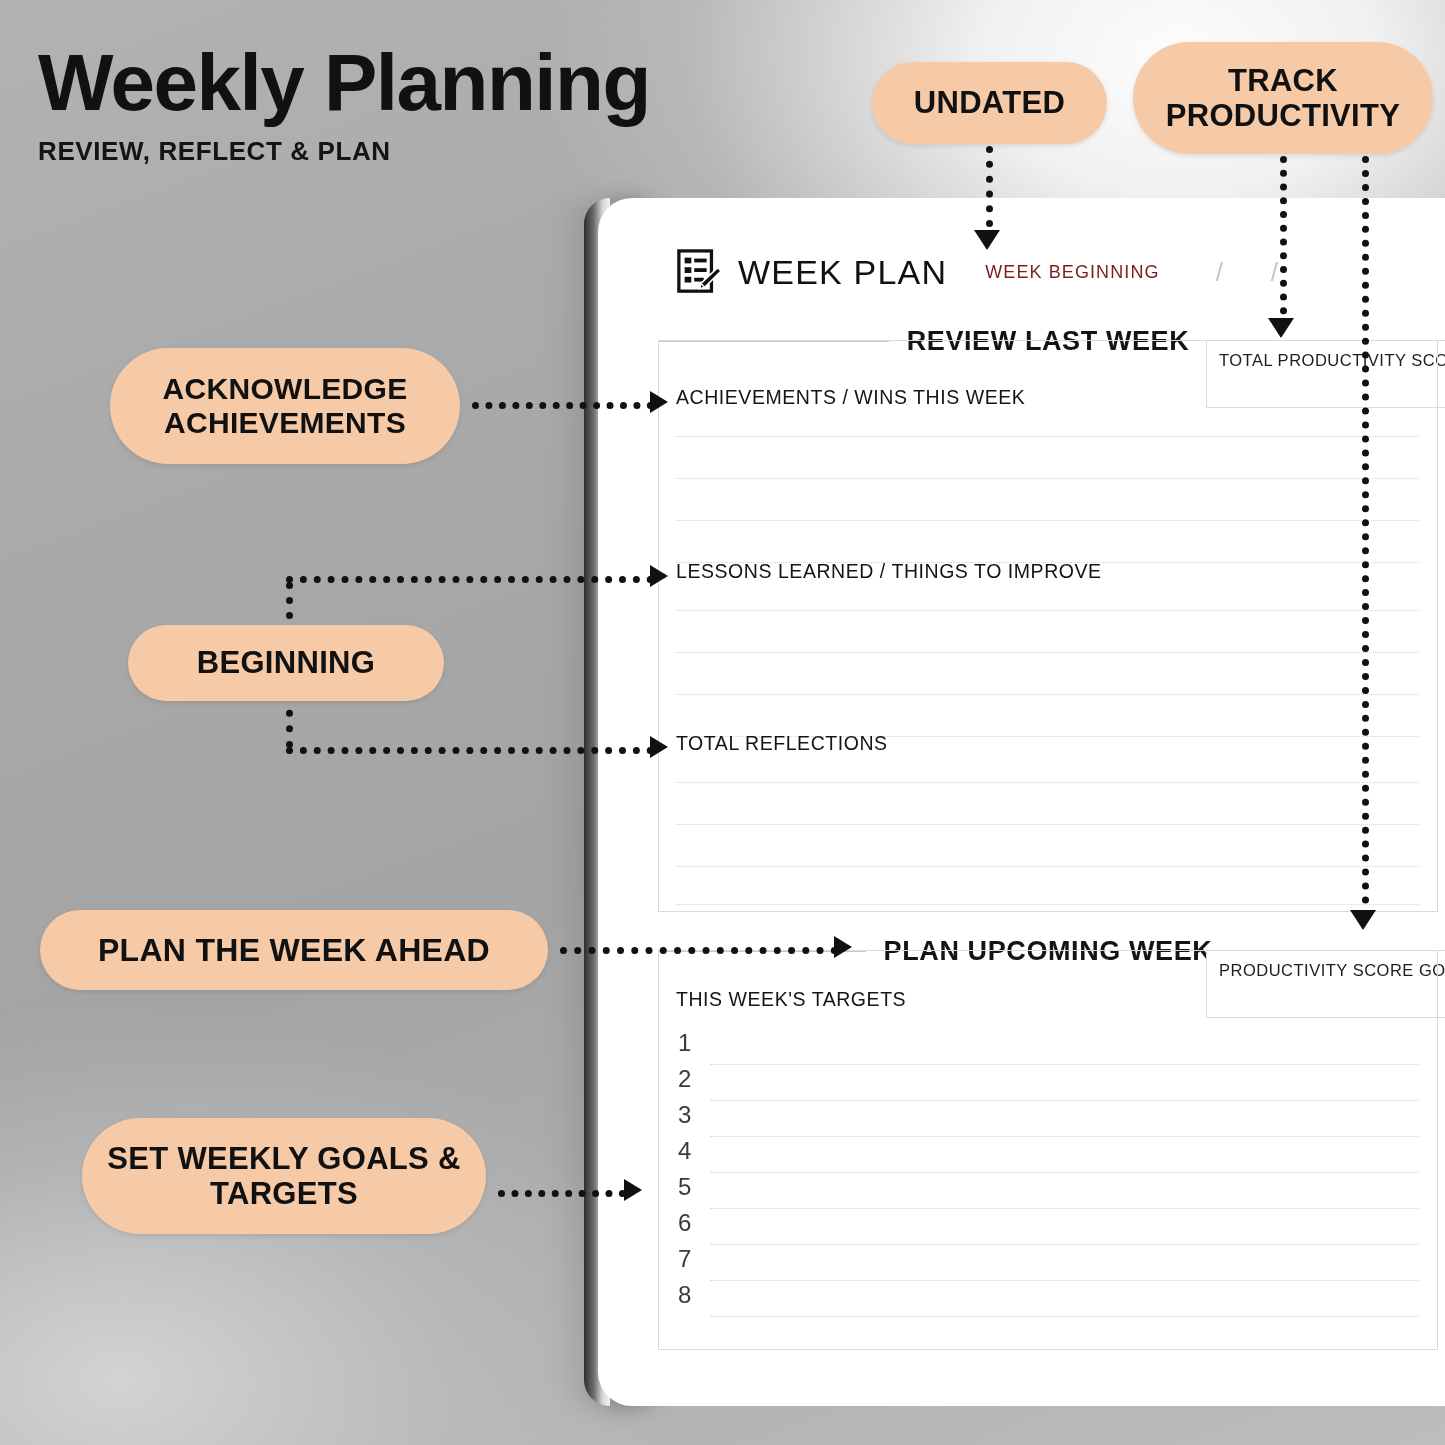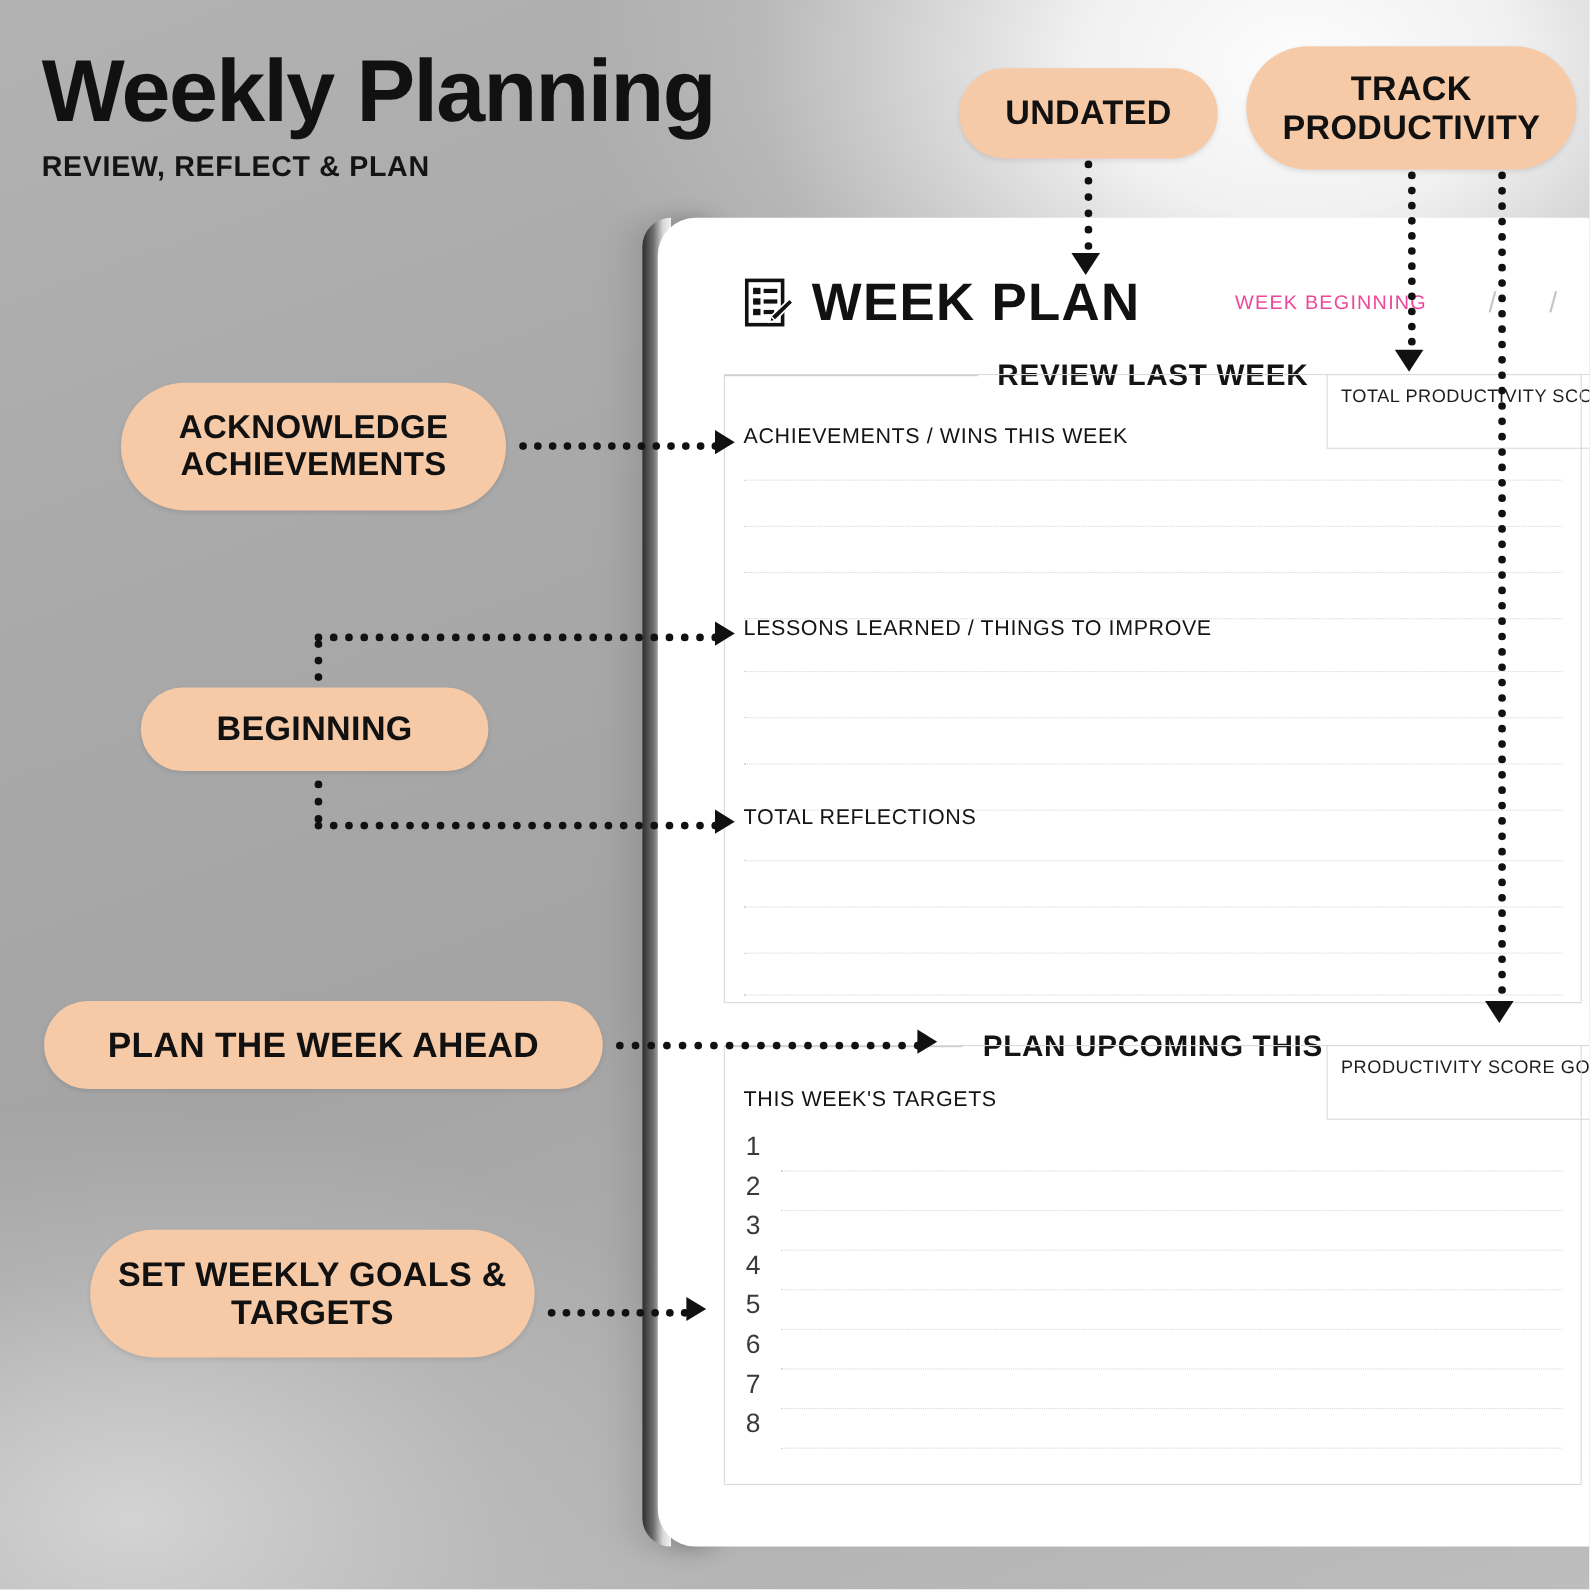--- a/index.html
+++ b/index.html
@@ -142,31 +142,31 @@
   #page-head {
     position: absolute;
     left: 78px; top: 50px;
     width: 740px;
     display: flex;
     align-items: center;
   }
   #wp-icon { width: 46px; height: 48px; flex: 0 0 auto; }
   #wp-title {
     margin-left: 16px;
-    font-size: 48px;
-    font-weight: 700;
+    font-size: 34px;
+    font-weight: 400;
     letter-spacing: 1.2px;
     color: #111;
     white-space: nowrap;
   }
   #week-beg {
-    margin-left: 86px;
+    margin-left: 38px;
     font-size: 18px;
     letter-spacing: 1.1px;
-    color: #ec4899;
+    color: #7f1d1d;
     white-space: nowrap;
   }
   .slash {
     color: #c6c6c6;
     font-size: 26px;
     font-weight: 300;
   }
   #sl1 { margin-left: 56px; }
   #sl2 { margin-left: 48px; }
 
@@ -296,21 +296,21 @@
         <div class="rule" style="left:78px; top:538px; width:744px;"></div>
 
         <div class="field-head" style="left:78px; top:534px;">TOTAL REFLECTIONS</div>
         <div class="rule" style="left:78px; top:584px; width:744px;"></div>
         <div class="rule" style="left:78px; top:626px; width:744px;"></div>
         <div class="rule" style="left:78px; top:668px; width:744px;"></div>
         <div class="rule" style="left:78px; top:706px; width:744px;"></div>
 
         <div class="sect-title-row" style="left:60px; top:738px; width:780px;">
           <div class="sect-rule"></div>
-          <div class="sect-label">PLAN UPCOMING THIS</div>
+          <div class="sect-label">PLAN UPCOMING WEEK</div>
           <div class="sect-rule"></div>
         </div>
 
         <div class="score-box" style="left:608px; top:752px; width:262px; height:68px;">
           <div class="score-label">PRODUCTIVITY SCORE GOAL:</div>
         </div>
 
         <div class="panel" style="left:60px; top:752px; width:780px; height:400px;"></div>
 
         <div class="field-head" style="left:78px; top:790px;">THIS WEEK'S TARGETS</div>

